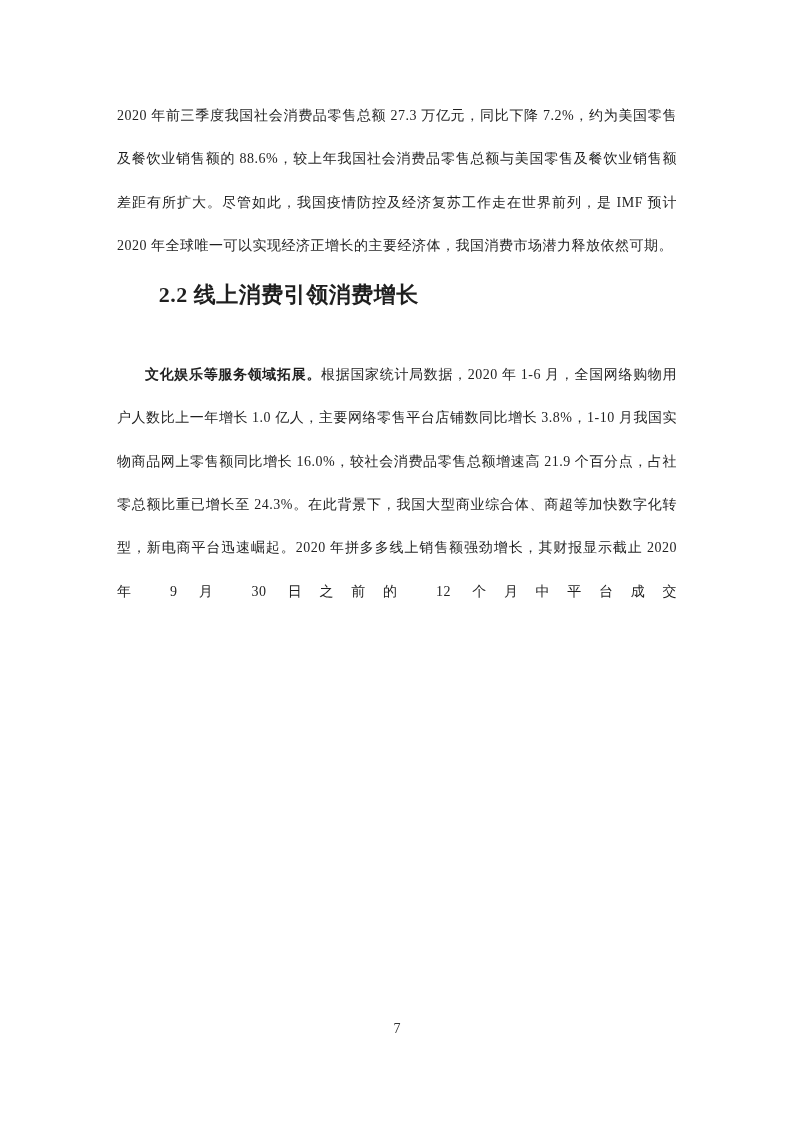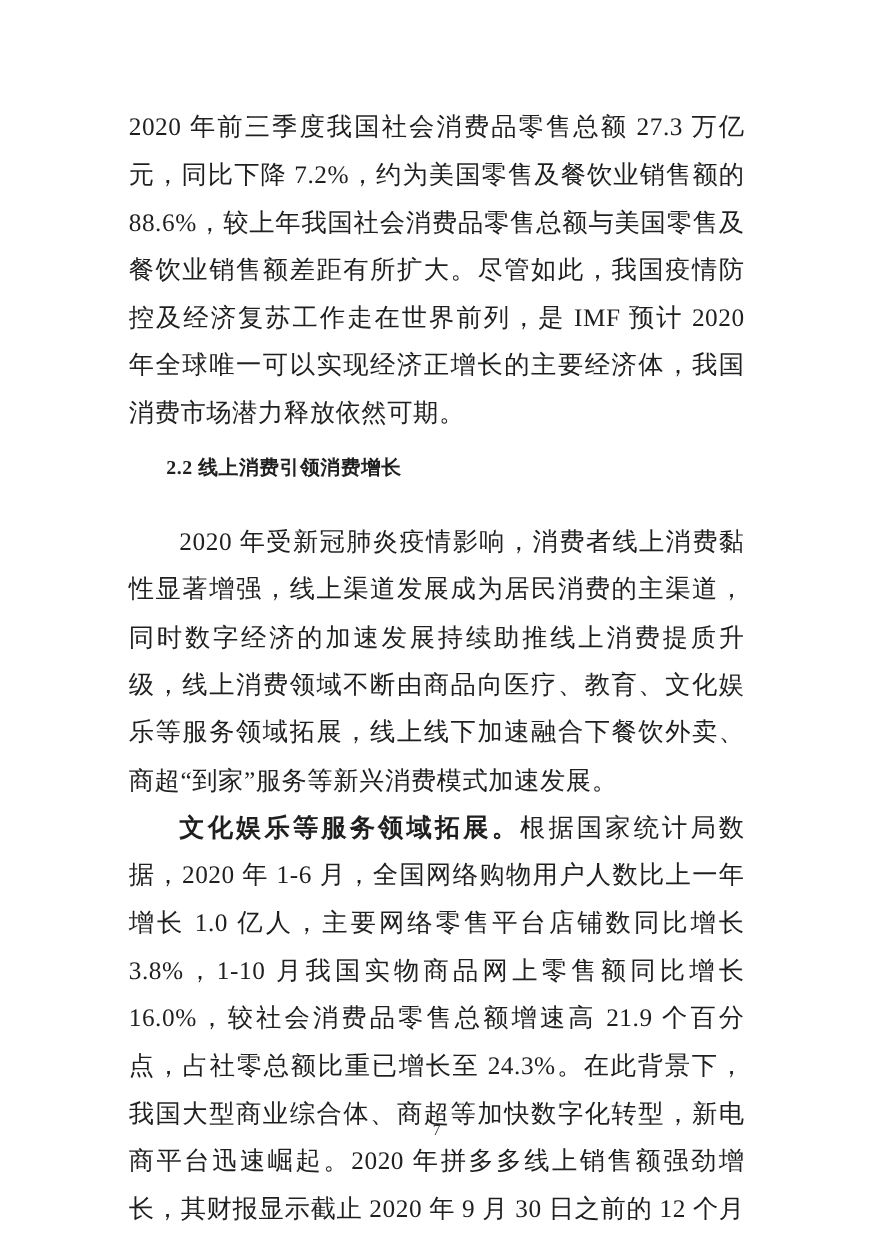--- a/index.html
+++ b/index.html
@@ -18,34 +18,34 @@
     color: #1f1f1f;
   }
   .content {
     position: absolute;
     left: 117px;
     top: 94px;
     width: 560px;
   }
   .body-para {
     margin: 0;
-    font-size: 23px;
+    font-size: 14px;
     line-height: 43.3px;
     text-align: justify;
     letter-spacing: 0.5px;
   }
   .body-para.indent {
     text-indent: 2em;
   }
   .body-para.justify-last {
     text-align-last: justify;
   }
   .section-heading {
-    margin: 12px 0 30px 0;
-    font-size: 18px;
+    margin: 12px 0 42px 0;
+    font-size: 22px;
     line-height: 32px;
     font-weight: bold;
     text-indent: 1.9em;
     letter-spacing: 0.5px;
   }
   .bold-lead {
     font-weight: bold;
   }
   .page-number {
     position: absolute;
@@ -61,20 +61,19 @@
 </head>
 <body>
 
 <div class="page">
   <div class="content">
 
     <p class="body-para">2020 年前三季度我国社会消费品零售总额 27.3 万亿元，同比下降 7.2%，约为美国零售及餐饮业销售额的 88.6%，较上年我国社会消费品零售总额与美国零售及餐饮业销售额差距有所扩大。尽管如此，我国疫情防控及经济复苏工作走在世界前列，是 IMF 预计 2020 年全球唯一可以实现经济正增长的主要经济体，我国消费市场潜力释放依然可期。</p>
 
     <h2 class="section-heading">2.2 线上消费引领消费增长</h2>
 
-    <p class="body-para indent">2020 年受新冠肺炎疫情影响，消费者线上消费黏性显著增强，线上渠道发展成为居民消费的主渠道，同时数字经济的加速发展持续助推线上消费提质升级，线上消费领域不断由商品向医疗、教育、文化娱乐等服务领域拓展，线上线下加速融合下餐饮外卖、商超“到家”服务等新兴消费模式加速发展。</p>
 
     <p class="body-para indent justify-last"><strong class="bold-lead">文化娱乐等服务领域拓展。</strong><span>根据国家统计局数据，2020 年 1-6 月，全国网络购物用户人数比上一年增长 1.0 亿人，主要网络零售平台店铺数同比增长 3.8%，1-10 月我国实物商品网上零售额同比增长 16.0%，较社会消费品零售总额增速高 21.9 个百分点，占社零总额比重已增长至 24.3%。在此背景下，我国大型商业综合体、商超等加快数字化转型，新电商平台迅速崛起。2020 年拼多多线上销售额强劲增长，其财报显示截止 2020 年 9 月 30 日之前的 12 个月中平台成交</span></p>
 
   </div>
 
   <div class="page-number">7</div>
 </div>
 
 </body></html>

